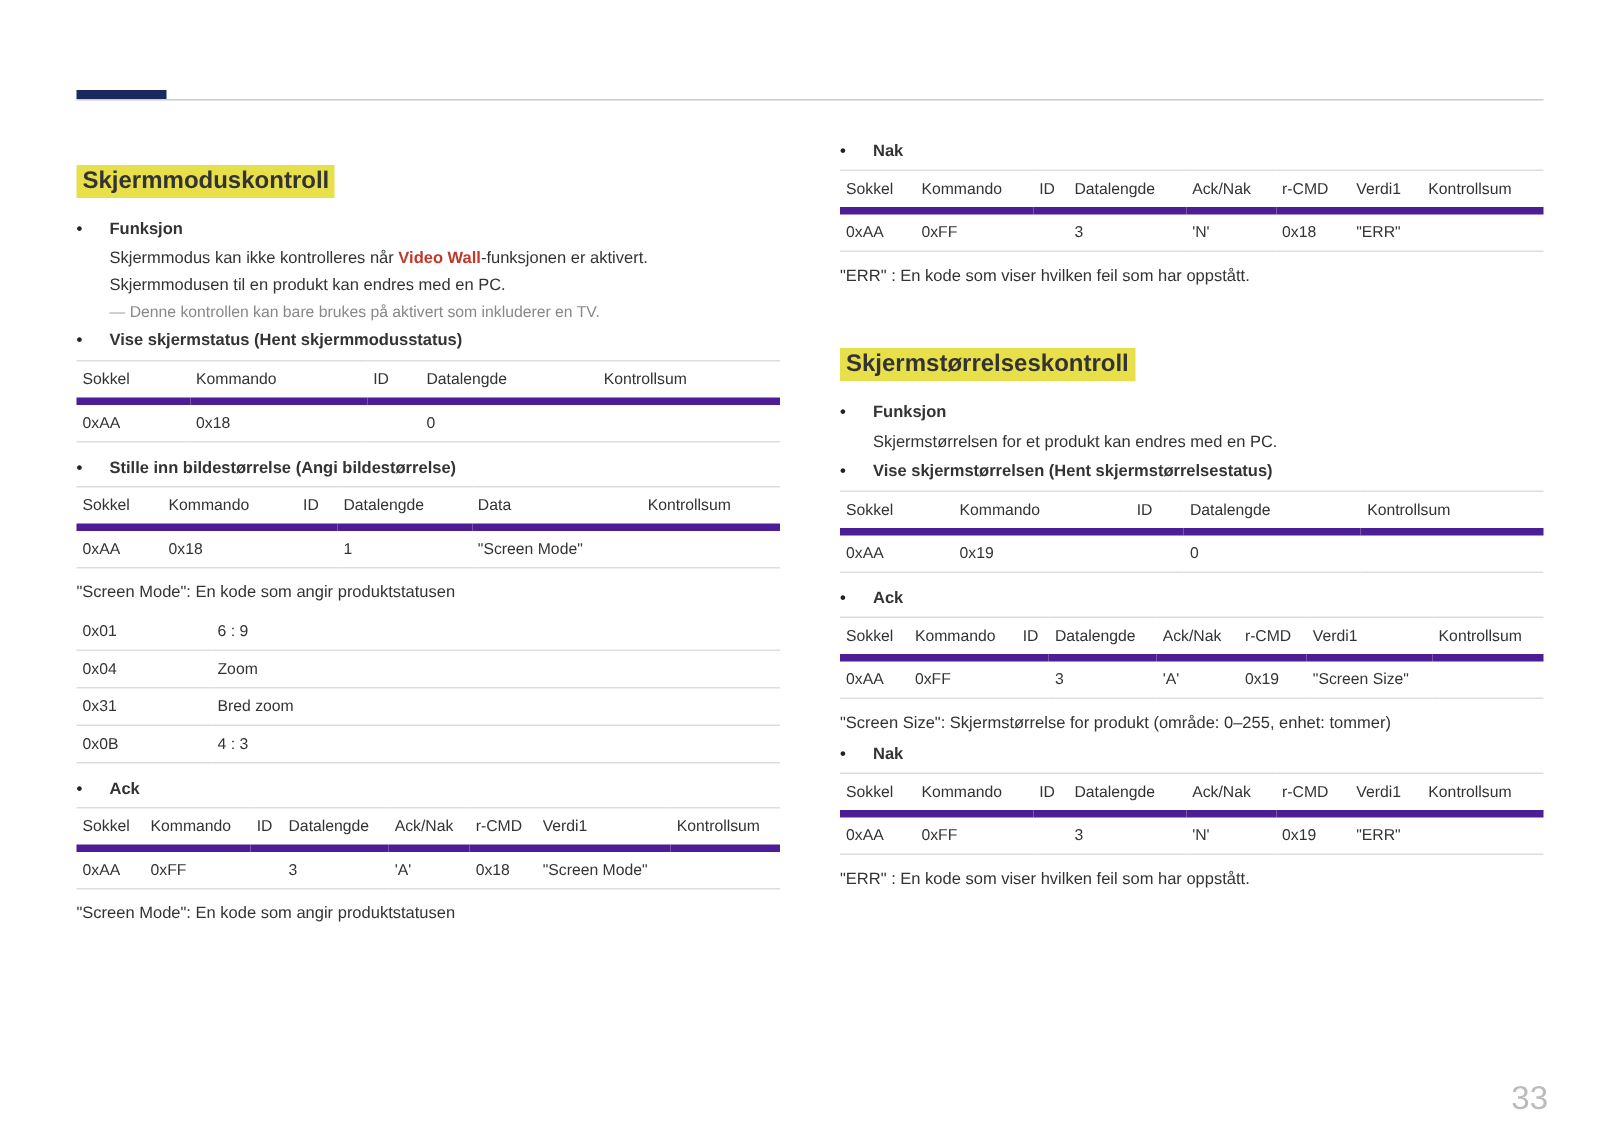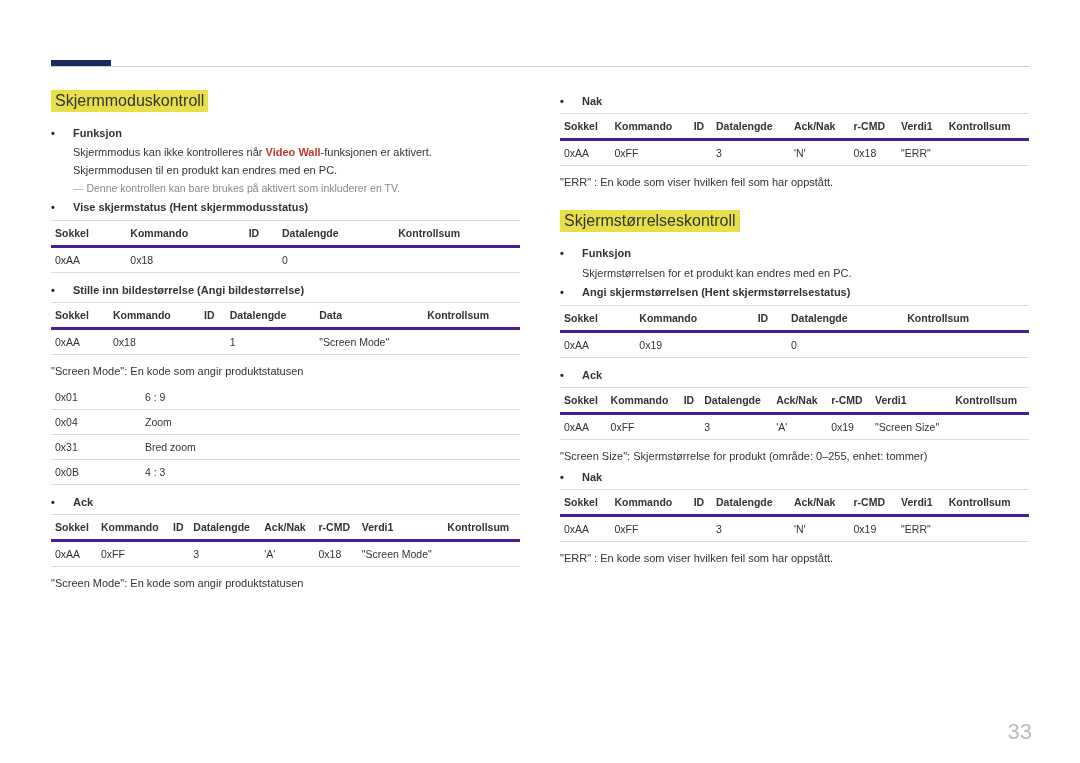--- a/index.html
+++ b/index.html
@@ -36,23 +36,24 @@
   }
   .col {
     flex: 1;
     min-width: 0;
   }
   .section-title {
     display: inline-block;
     background: #e8e04a;
     color: #333;
     font-size: 16px;
-    font-weight: normal;
+    font-weight: bold;
     padding: 2px 4px;
     margin-bottom: 10px;
+    margin-top: 20px;
   }
   .bullet-row {
     display: flex;
     align-items: flex-start;
     margin: 4px 0;
     font-size: 11px;
     line-height: 1.4;
   }
   .bullet-ht {
     font-weight: bold;
@@ -84,23 +85,22 @@
   }
   th, td {
     text-align: left;
     padding: 6px 4px;
     border-bottom: 1px solid #ddd;
     font-weight: normal;
     vertical-align: top;
   }
   thead th {
     border-top: 1px solid #ddd;
-    border-bottom: 3px solid #4c1d95;
+    border-bottom: 5px solid #4c1d95;
     color: #333;
-    font-weight: bold;
   }
   .bold { font-weight: normal; }
   .desc {
     font-size: 11px;
     margin: 4px 0 8px 0;
   }
   .page-num {
     position: absolute;
     bottom: 18px;
     right: 48px;
@@ -281,21 +281,21 @@
     <div class="section-title">Skjermstørrelseskontroll</div>
 
     <div class="bullet-row">
       <span class="bullet-ht">•</span>
       <span class="bullet-text">Funksjon</span>
     </div>
     <div class="sub-line">Skjermstørrelsen for et produkt kan endres med en PC.</div>
 
     <div class="bullet-row">
       <span class="bullet-ht">•</span>
-      <span class="bullet-text">Angi skjermstørrelsen (Hent skjermstørrelsestatus)</span>
+      <span class="bullet-text">Vise skjermstørrelsen (Hent skjermstørrelsestatus)</span>
     </div>
     <table>
       <thead>
           <tr>
         <th>Sokkel</th>
         <th>Kommando</th>
         <th>ID</th>
         <th>Datalengde</th>
         <th>Kontrollsum</th>
       </tr>

